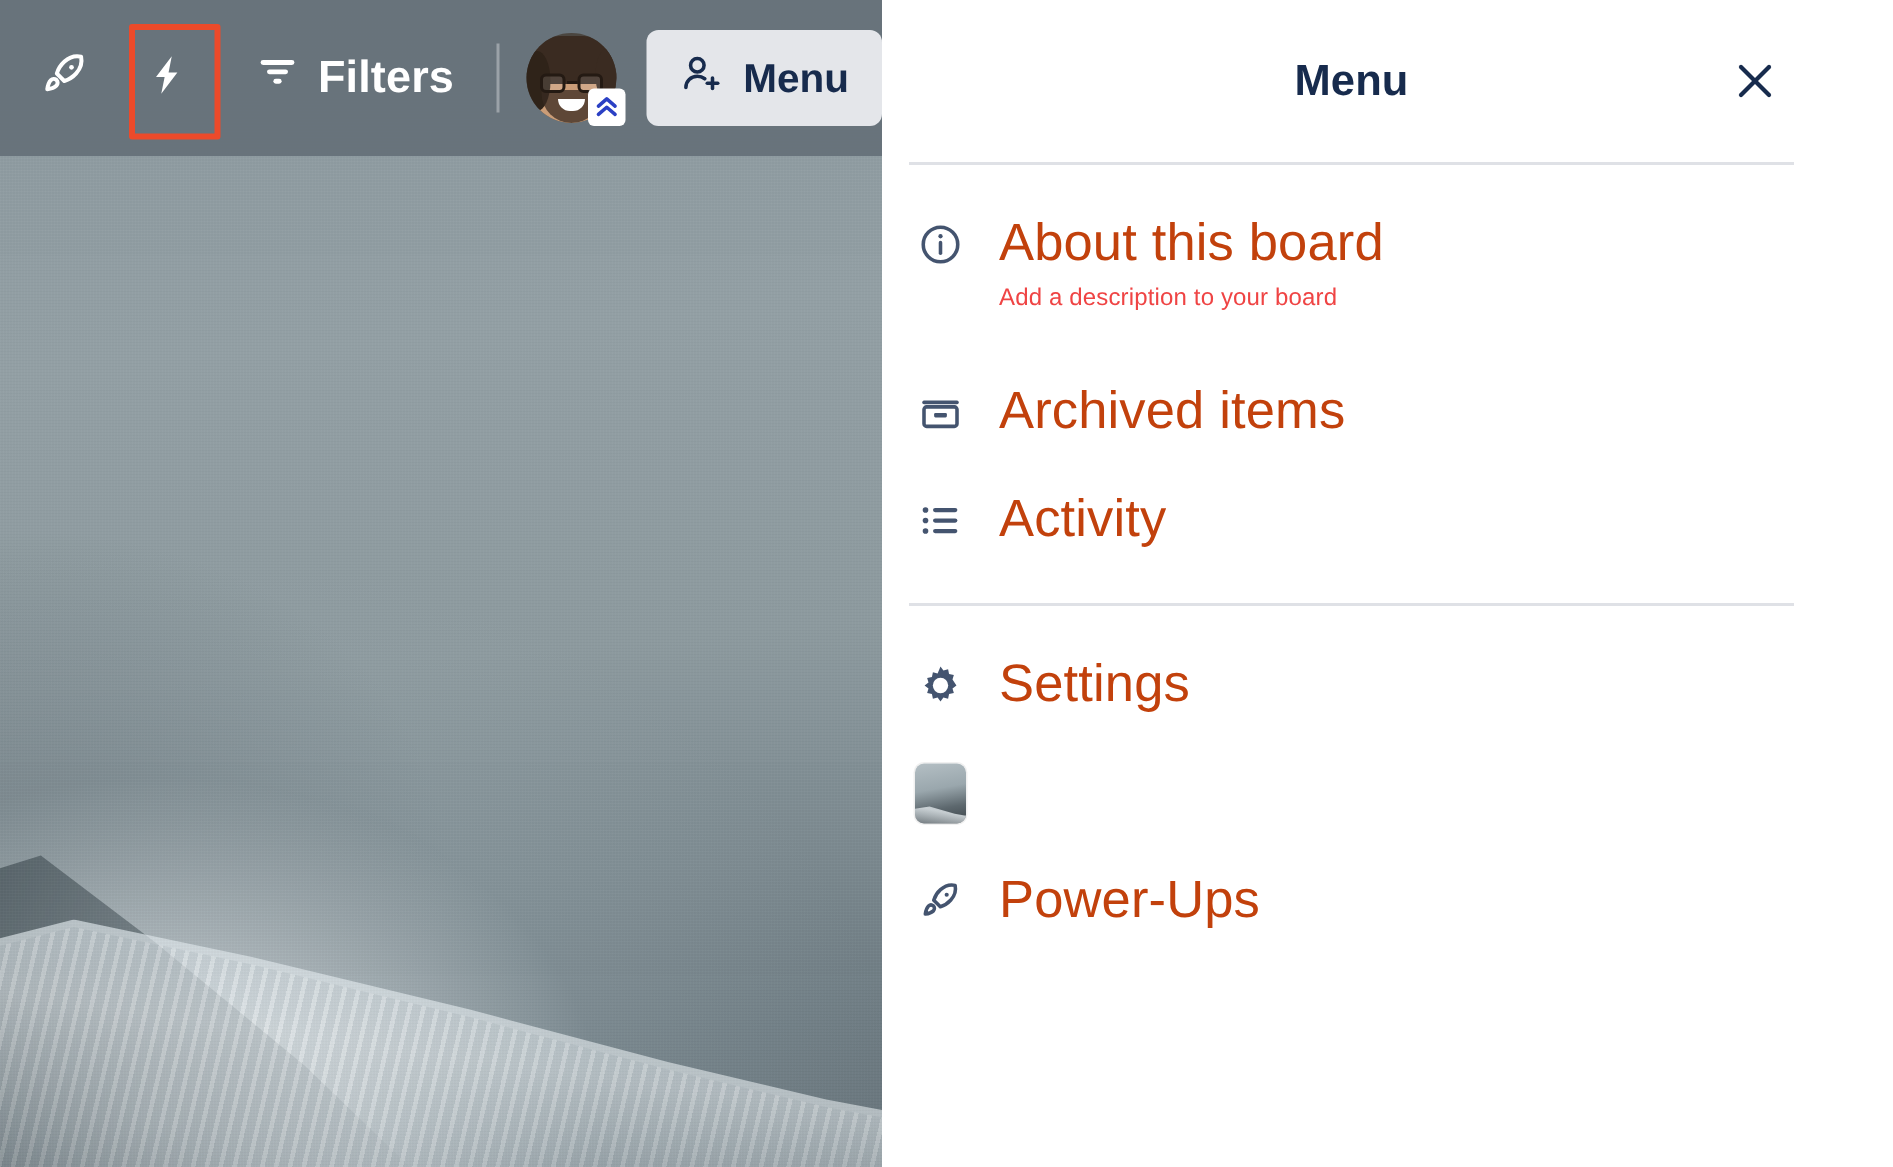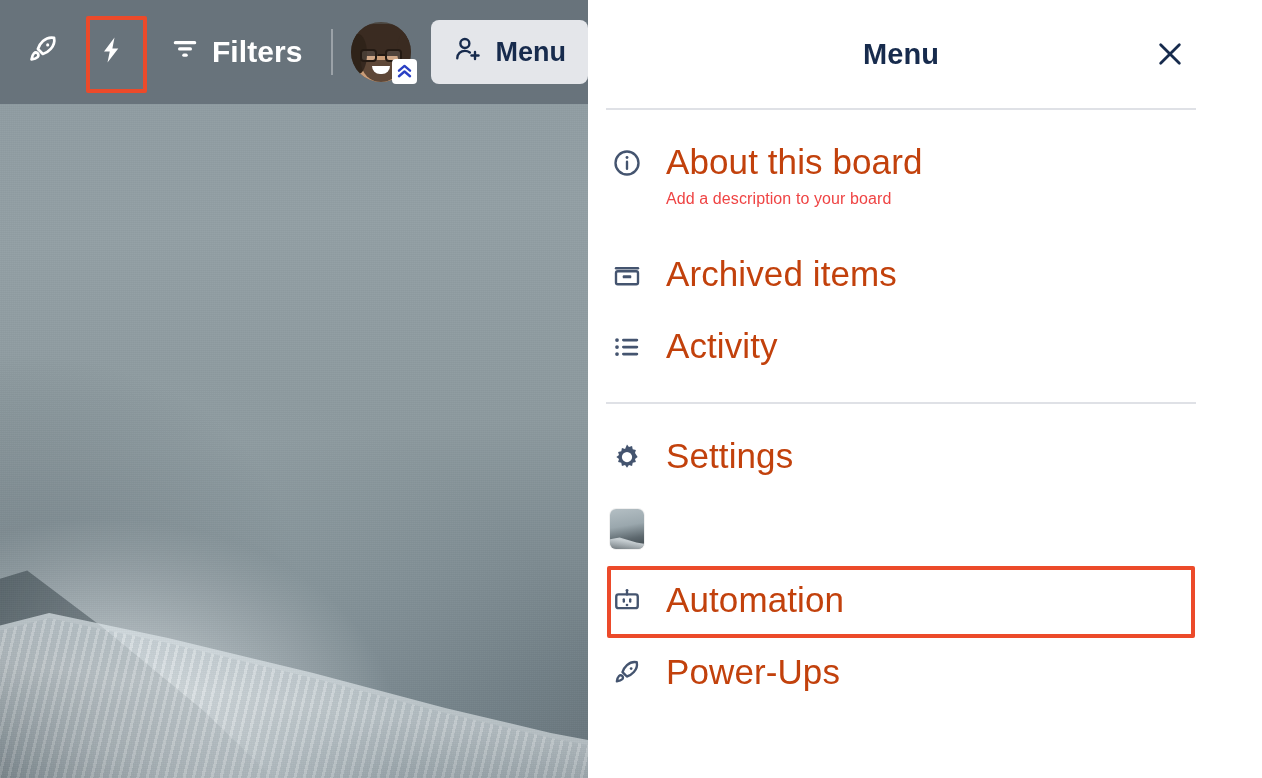--- a/index.html
+++ b/index.html
@@ -504,36 +504,20 @@
         </span>
       </div>
 
       <div class="menu-item">
         <span class="mi-icon">
           <span class="bg-thumb"></span>
         </span>
       </div>
 
 
-      <div class="menu-item highlighted">
-        <div id="automation-highlight"></div>
-        <span class="mi-icon">
-          <svg width="30" height="30" viewBox="0 0 24 24" fill="none" stroke="#44546f" stroke-width="1.9" stroke-linejoin="round">
-            <circle cx="12" cy="3.4" r="1.1" fill="#44546f" stroke="none"></circle>
-            <line x1="12" y1="4.6" x2="12" y2="6.7" stroke-linecap="round"></line>
-            <rect x="3.4" y="6.7" width="17.2" height="11" rx="1.8"></rect>
-            <rect x="8.5" y="9.7" width="1.9" height="3.6" rx="0.95" fill="#44546f" stroke="none"></rect>
-            <rect x="13.6" y="9.7" width="1.9" height="3.6" rx="0.95" fill="#44546f" stroke="none"></rect>
-            <circle cx="12" cy="15.2" r="1.05" fill="#44546f" stroke="none"></circle>
-          </svg>
-        </span>
-        <span class="mi-text">
-          <div class="mi-label">Automation</div>
-        </span>
-      </div>
 
       <div class="menu-item">
         <span class="mi-icon">
           <svg width="30" height="30" viewBox="0 0 24 24" fill="none" stroke="#44546f" stroke-width="1.9" stroke-linecap="round" stroke-linejoin="round">
             <path d="M5.6 14.4c-1.3 1.3-1.7 4.3-1.7 4.3s3-0.4 4.3-1.7c0.75-0.75 0.74-1.95-0.02-2.7a1.9 1.9 0 0 0-2.56 0.1z"></path>
             <path d="M10.2 13.1L8.4 11.3c0.6-2 1.8-4 3.6-5.6 3.2-2.9 6.4-2.6 7.8-2.3 0.3 1.4 0.6 4.6-2.3 7.8-1.6 1.8-3.6 3-5.6 3.6z"></path>
             <circle cx="15.3" cy="8.4" r="1.1" fill="#44546f" stroke="none"></circle>
           </svg>
         </span>
         <span class="mi-text">

